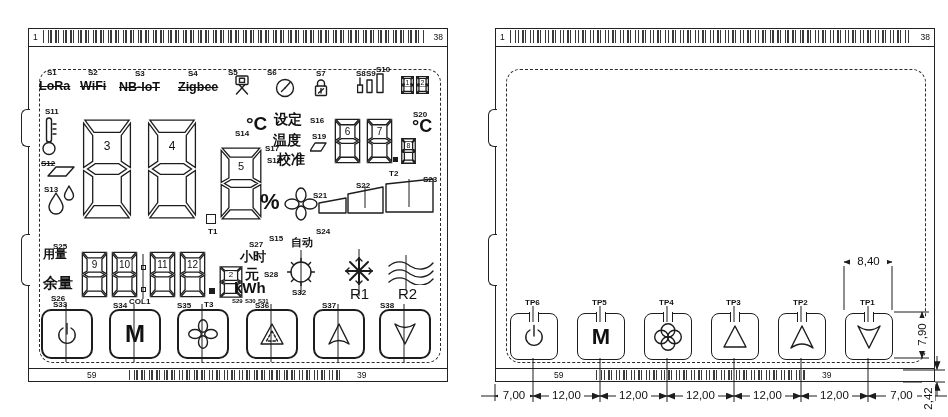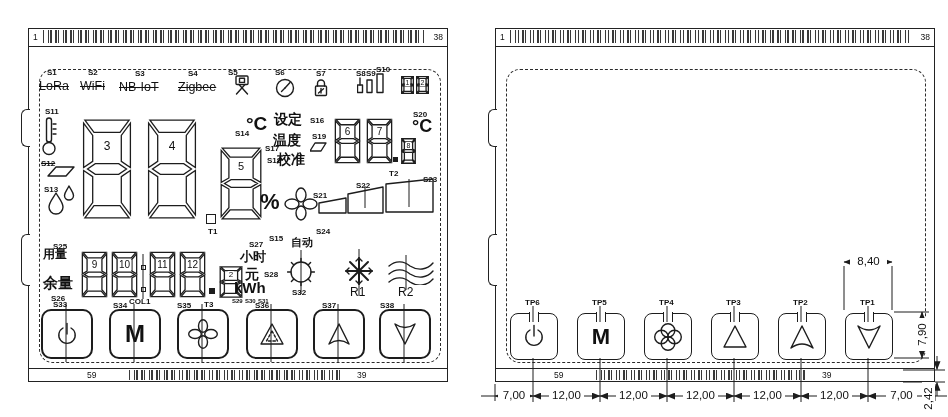--- a/index.html
+++ b/index.html
@@ -10,22 +10,22 @@
   #rp{left:495px;width:440px;}
   .strip-top{position:absolute;left:0;top:0;right:0;height:17px;border-bottom:1.4px solid #222;}
   .strip-bot{position:absolute;left:0;bottom:0;right:0;height:12px;border-top:1.4px solid #222;}
   .pins{position:absolute;background:repeating-linear-gradient(90deg,#3a3a3a 0 1.4px,transparent 1.4px 4.9px,#3a3a3a 4.9px 6.3px,transparent 6.3px 7.5px);}
   .pnum{position:absolute;font-size:8.5px;line-height:1;}
   .view{position:absolute;border:1.5px dashed #2b2b2b;border-radius:14px;box-sizing:border-box;}
   .tab{position:absolute;left:-8.5px;width:9px;border:1.3px solid #222;border-right:none;
        border-radius:6px 0 0 6px;background:#fff;box-sizing:border-box;}
   .lbl{position:absolute;font-size:8px;font-weight:700;line-height:1;white-space:nowrap;}
   .tiny{font-size:6px;}
-  .rlbl{position:absolute;font-size:12px;line-height:1;}
-  .radio{position:absolute;font-size:12.5px;font-weight:400;line-height:1;white-space:nowrap;text-decoration:line-through;}
+  .rlbl{position:absolute;font-size:15px;line-height:1;}
+  .radio{position:absolute;font-size:12.5px;font-weight:700;line-height:1;white-space:nowrap;text-decoration:line-through;}
   .cjk{position:absolute;font-weight:700;line-height:1;white-space:nowrap;}
   .unit{position:absolute;font-weight:700;line-height:1;white-space:nowrap;}
   .digit{position:absolute;}
   .digit>svg{position:absolute;left:0;top:0;width:100%;height:100%;display:block;}
   .dnum{position:absolute;left:50%;top:19%;transform:translateX(-50%);font-size:10px;line-height:1;background:#fff;padding:0 1px;}
   .btn{position:absolute;width:52px;height:50px;border:2.3px solid #1d1d1d;border-radius:10px;
        display:flex;align-items:center;justify-content:center;box-sizing:border-box;background:#fff;}
   .tpk{position:absolute;width:48px;height:47px;border:1.7px solid #1d1d1d;border-radius:8px;
        display:flex;align-items:center;justify-content:center;box-sizing:border-box;background:#fff;}
   .slot{position:absolute;top:-2px;left:50%;margin-left:-5px;width:10px;height:10px;background:#fff;
@@ -82,21 +82,21 @@
   <span class="lbl" style="left:159px;top:41px">S4</span>
   <span class="radio" style="left:149px;top:52px">Zigbee</span>
 
   <span class="lbl" style="left:199px;top:40px">S5</span>
   <svg class="ic" style="position:absolute;left:202px;top:46px" width="22" height="20">
     <rect x="5" y="1" width="12" height="8.5" rx="1"></rect>
         <rect x="8.5" y="3.2" width="5" height="4.2"></rect>
     <line x1="8" y1="9.5" x2="16.5" y2="19"></line>
         <line x1="14" y1="9.5" x2="5.5" y2="19"></line>
   </svg>
-  <span class="lbl" style="left:246px;top:40px">S6</span>
+  <span class="lbl" style="left:238px;top:40px">S6</span>
   <svg class="ic" style="position:absolute;left:246px;top:49px" width="20" height="20">
     <circle cx="10" cy="10" r="8.5"></circle>
         <line x1="10" y1="10" x2="15" y2="4.5"></line>
         <line x1="10" y1="10" x2="6.5" y2="13.5"></line>
   </svg>
   <span class="lbl" style="left:287px;top:41px">S7</span>
   <svg class="ic" style="position:absolute;left:284px;top:48px" width="16" height="20">
     <path d="M4.5,9 V6.5 a3.5,3.5 0 0 1 7,0 V9"></path>
         <rect x="2.5" y="9" width="11" height="9.5" rx="1"></rect>
     <line x1="8" y1="11.5" x2="8" y2="16"></line>

